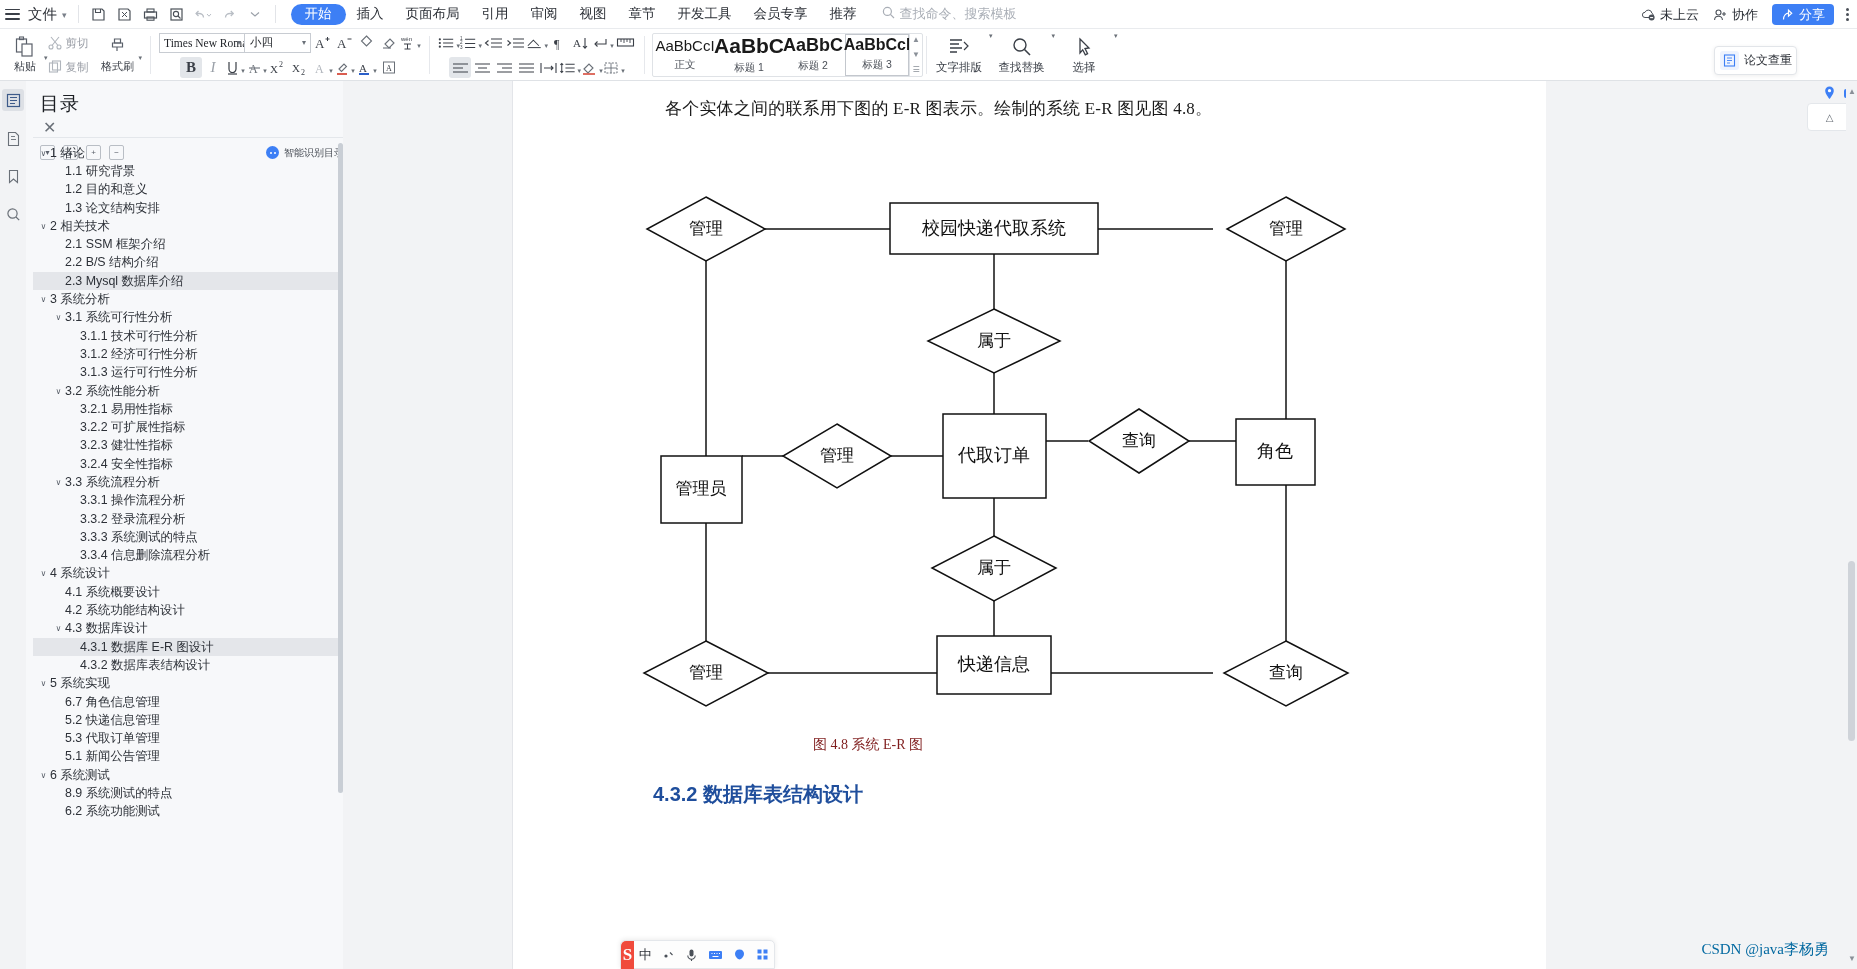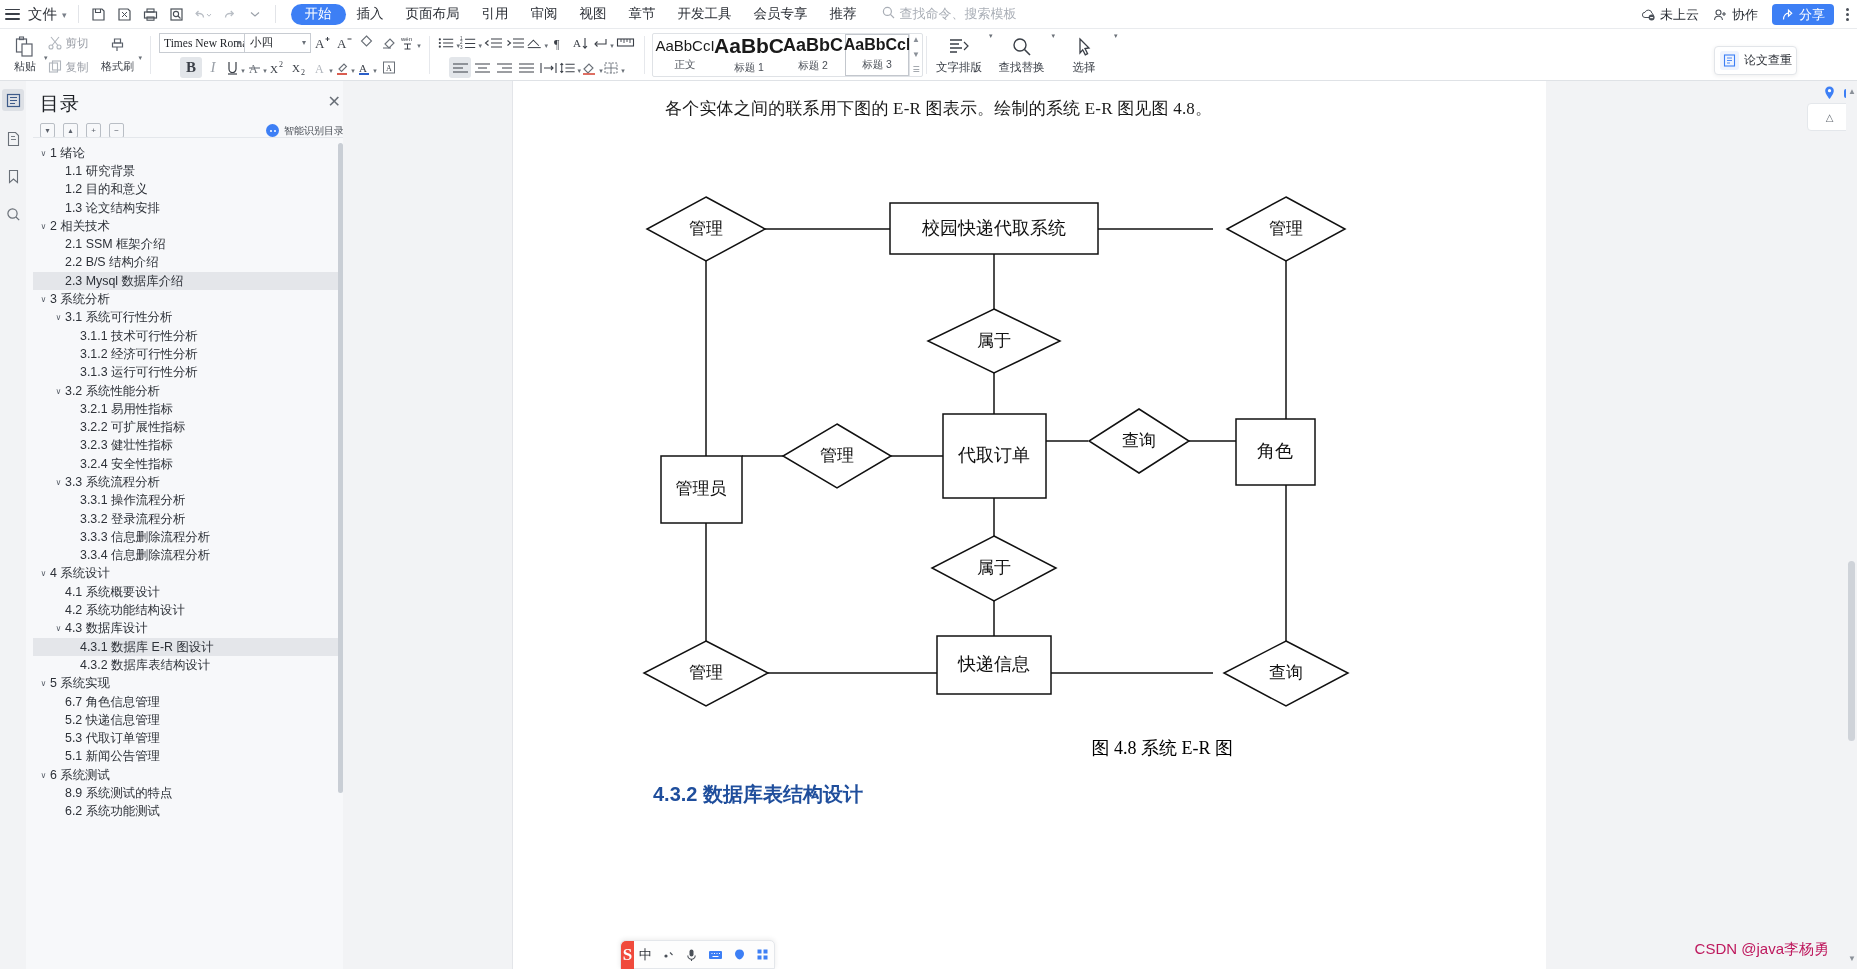--- a/index.html
+++ b/index.html
@@ -120,22 +120,22 @@
   }
   .rail-btn { width: 22px; height: 22px; display: flex; align-items: center;
     justify-content: center; cursor: default; border-radius: 3px; }
   .rail-btn.active { background: #dde0e5; }
 
   
   .toc {
     position: absolute; left: 26px; top: 81px; width: 331px; height: 888px;
     background: #f7f8fa; border-right: 1px solid #dcdfe4;
   }
-  .toc-head { display: flex; align-items: flex-start; justify-content: space-between;
-    padding: 10px 12px 0 14px; }
+  .toc-head { display: flex; align-items: flex-start; justify-content: flex-start;
+    padding: 10px 12px 0 14px; flex-direction: column; }
   .toc-title { font-size: 19px; color: #1b1e23; font-weight: 400; letter-spacing: 1px; }
   .toc-close { font-size: 16px; color: #6a7078; cursor: default; line-height: 1; padding: 3px; }
   .toc-tools { display: flex; align-items: center; padding: 6px 12px 8px 14px; }
   .tool-sq { width: 15px; height: 15px; border: 1px solid #b9bec5; border-radius: 2px;
     display: flex; align-items: center; justify-content: center; margin-right: 8px;
     font-size: 8px; color: #5a606a; cursor: default; background: #f7f8fa; }
   .smart { margin-left: auto; display: flex; align-items: center; font-size: 10px;
     color: #4a4f57; cursor: default; }
   .smart .bub { width: 13px; height: 13px; border-radius: 50%; background: #3d7ff5;
     margin-right: 5px; display:flex; align-items:center; justify-content:center;}
@@ -162,23 +162,23 @@
   .page {
     position: absolute; left: 170px; top: 0; width: 1033px; height: 888px;
     background: #ffffff; box-shadow: 0 0 0 1px #e3e5e9;
   }
   .doc-para {
     position: absolute; left: 152px; top: 16px; width: 800px;
     font-family: "Liberation Serif", "DejaVu Serif", serif;
     font-size: 17px; color: #1a1a1a; letter-spacing: .2px; white-space: nowrap;
   }
   .fig-cap {
-    position: absolute; left: 300px; top: 655px; width: 420px; text-align: right;
+    position: absolute; left: 300px; top: 655px; width: 420px; text-align: left;
     font-family: "Liberation Serif", "DejaVu Serif", serif;
-    font-size: 18px; color: #000000;
+    font-size: 14px; color: #7f1d1d;
   }
   .heading-next {
     position: absolute; left: 140px; top: 700px;
     font-family: "Liberation Sans", sans-serif; font-weight: bold;
     font-size: 20px; color: #1f4e9c; white-space: nowrap;
   }
   .er-svg { position: absolute; left: 0; top: 80px; }
   .er-label {
     font-family: "Liberation Serif", "DejaVu Serif", serif;
     font-size: 17px; fill: #111; text-anchor: middle; dominant-baseline: middle;
@@ -227,22 +227,22 @@
     background: #fdfdfd; border: 1px solid #e4e7eb; border-radius: 5px 5px 0 0;
     display: flex; align-items: center; box-shadow: 0 -1px 5px rgba(0,0,0,.08);
   }
   .ime-logo { width: 24px; height: 28px; background: #f04a3c; border-radius: 5px 0 0 0;
     display: flex; align-items: center; justify-content: center; color: #fff;
     font-size: 17px; font-family: "Liberation Serif", serif; font-weight: bold; }
   .ime-item { display: flex; align-items: center; font-size: 13px; color: #2d3138;
     padding: 0 5px; cursor: default; }
 
   .csdn {
-    position: absolute; right: 28px; bottom: 10px; font-size: 15px; color: #be185d;
-    font-family: Liberation Sans, sans-serif; white-space: nowrap;
+    position: absolute; right: 28px; bottom: 10px; font-size: 15px; color: #0369a1;
+    font-family: Liberation Serif, serif; white-space: nowrap;
   }
 </style>
 </head>
 <body>
 
 <div id="app">
 
   <div class="topbar">
     <div class="tb-left">
       <div class="hamburger">
@@ -803,21 +803,21 @@
         <div class="toc-item" style="padding-left: 34px;">
           <span class="toc-chev"></span>
           <span>3.3.1 操作流程分析</span>
         </div>
         <div class="toc-item" style="padding-left: 34px;">
           <span class="toc-chev"></span>
           <span>3.3.2 登录流程分析</span>
         </div>
         <div class="toc-item" style="padding-left: 34px;">
           <span class="toc-chev"></span>
-          <span>3.3.3 信息删除流程分析</span>
+          <span>3.3.3 系统测试的特点</span>
         </div>
         <div class="toc-item" style="padding-left: 34px;">
           <span class="toc-chev"></span>
           <span>3.3.4 信息删除流程分析</span>
         </div>
         <div class="toc-item" style="padding-left: 4px;">
           <span class="toc-chev">∨</span>
           <span>4 系统设计</span>
         </div>
         <div class="toc-item" style="padding-left: 19px;">

